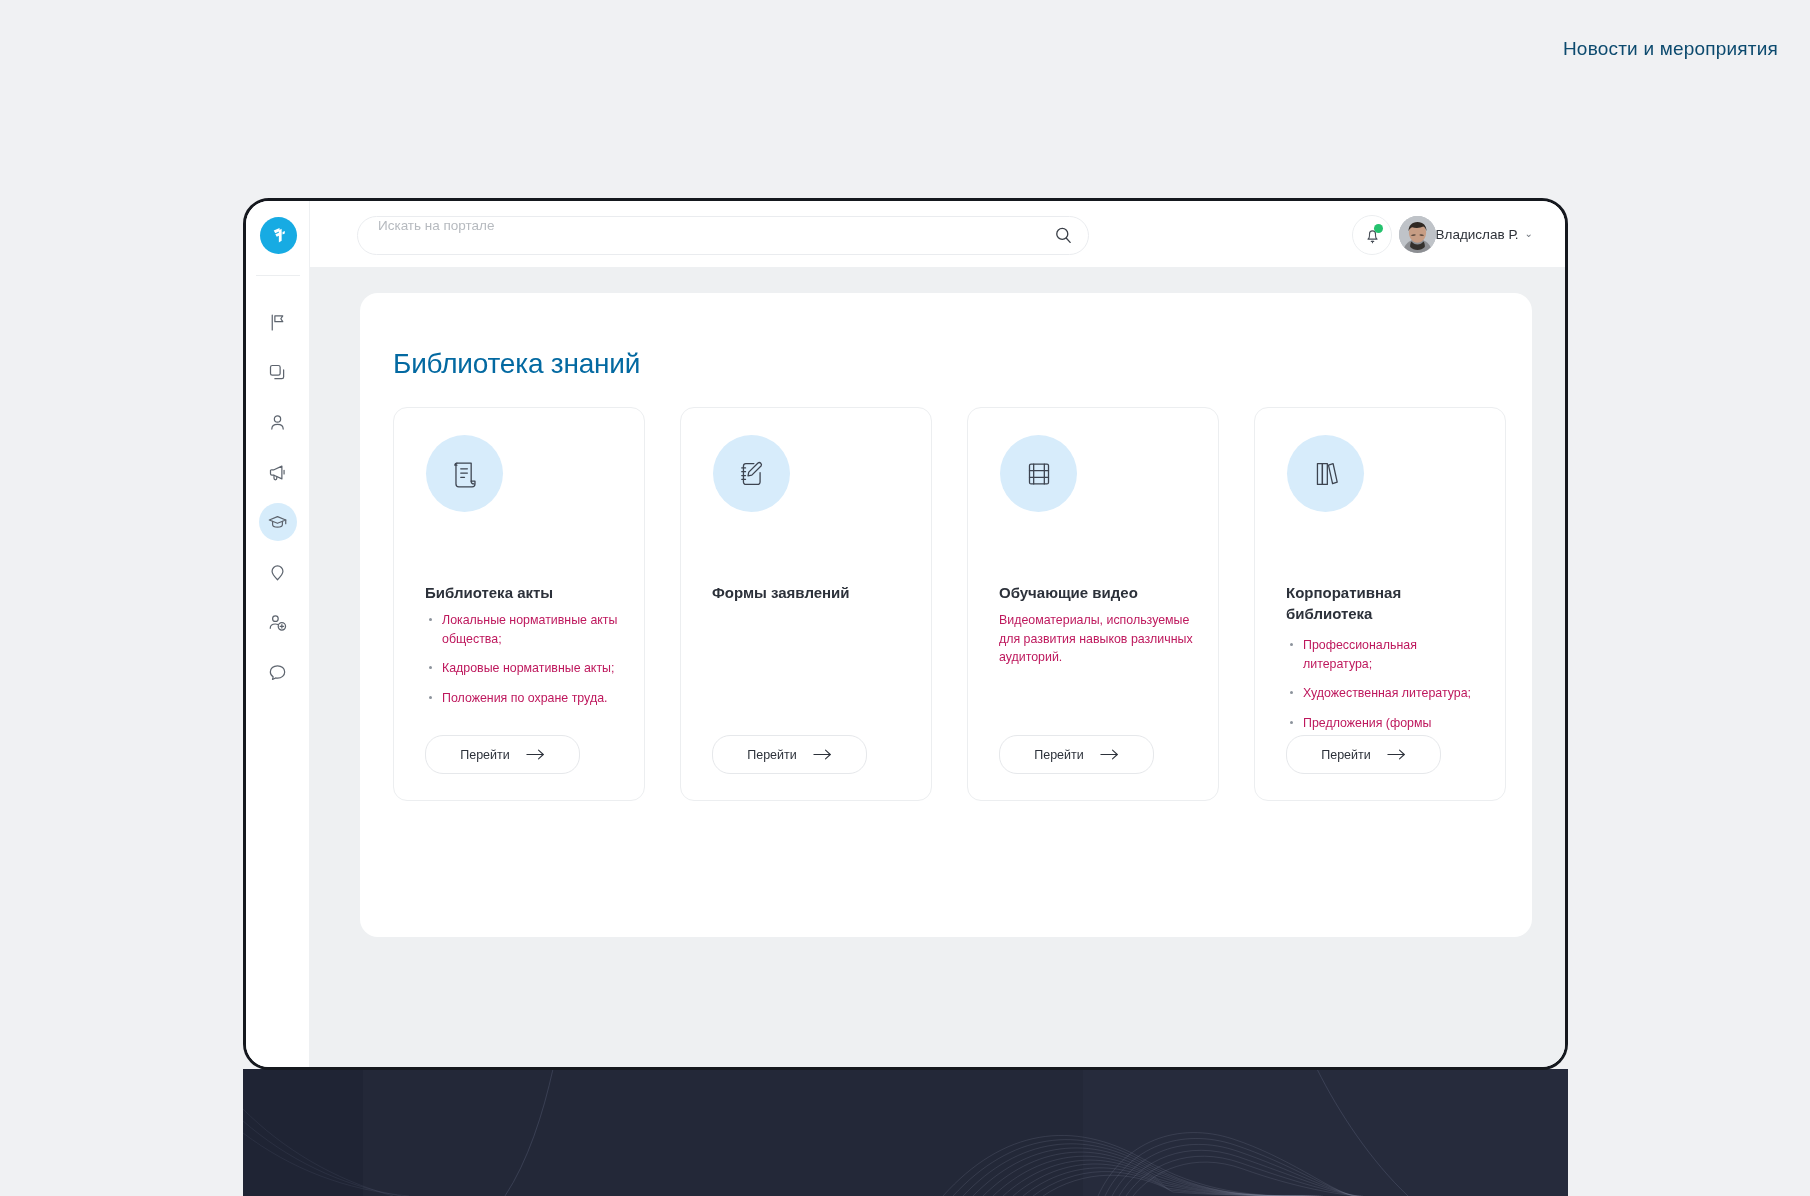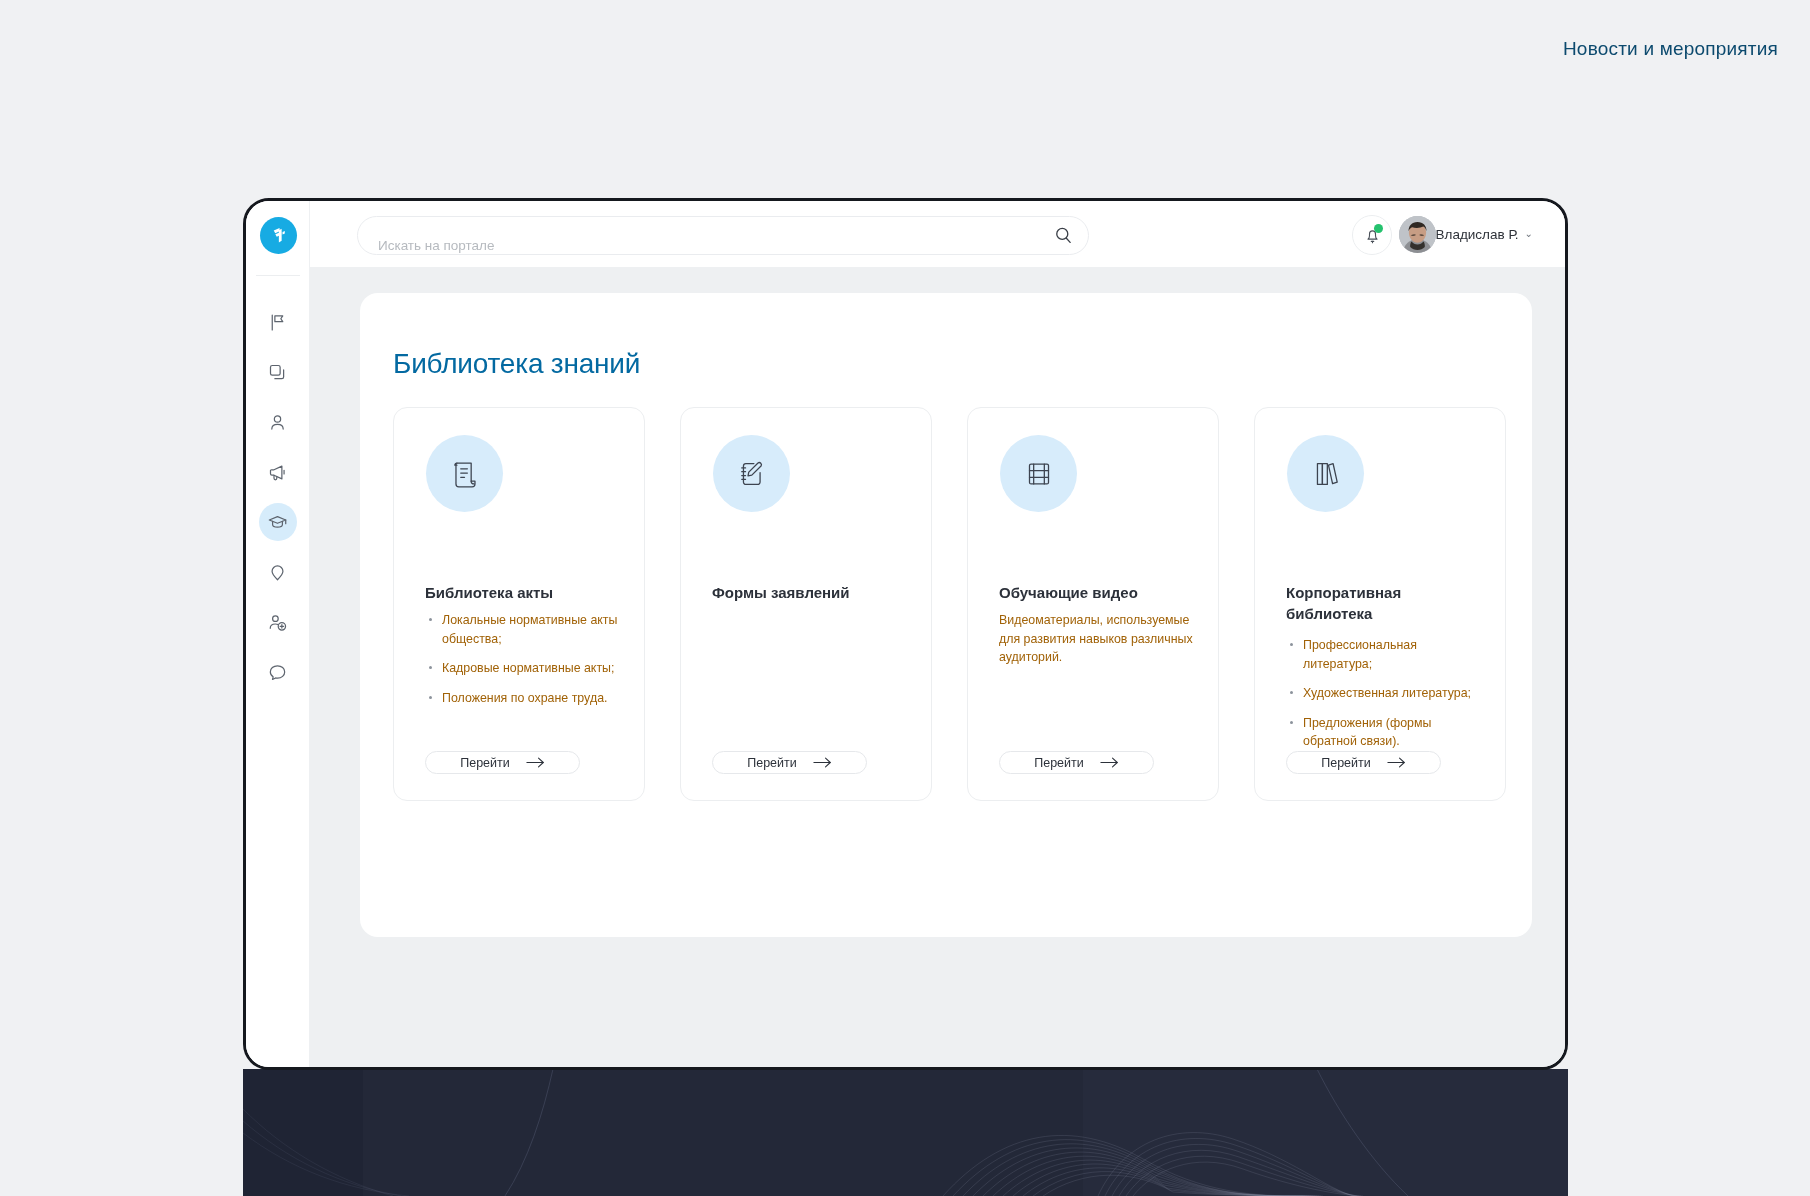--- a/index.html
+++ b/index.html
@@ -128,21 +128,21 @@
     z-index: 3;
   }
   .search-wrap {
     position: absolute;
     left: 48px; top: 15px;
     width: 730px; height: 37px;
     border: 1px solid #eaecef;
     border-radius: 20px;
     background: #fff;
     display: flex;
-    align-items: flex-end;
+    align-items: flex-start;
   }
   .search-input {
     border: 0;
     outline: 0;
     background: transparent;
     font-family: "Liberation Sans", sans-serif;
     font-size: 13.5px;
     color: #3a3f47;
     margin-left: 18px;
     width: 640px;
@@ -263,21 +263,21 @@
     color: #2c313a;
     line-height: 1.35;
   }
   .card-body {
     position: absolute;
     left: 31px;
     top: 203px;
     width: 196px;
     font-size: 12.4px;
     line-height: 1.5;
-    color: #a16207;
+    color: #be185d;
   }
   .card.tall-title .card-body { top: 228px; }
   .card-body ul {
     margin: 0;
     padding: 0 0 0 17px;
     list-style: none;
   }
   .card-body li {
     position: relative;
     margin-bottom: 11px;
@@ -291,21 +291,21 @@
     border-radius: 50%;
     background: #8c939c;
   }
   .card-body p { margin: 0; }
 
   .card-btn {
     position: absolute;
     left: 31px;
     bottom: 26px;
     width: 155px;
-    height: 23px;
+    height: 39px;
     border: 1px solid #e6e8eb;
     border-radius: 18px;
     background: #fff;
     display: flex;
     align-items: center;
     justify-content: center;
     gap: 16px;
     cursor: pointer;
     box-sizing: border-box;
   }

